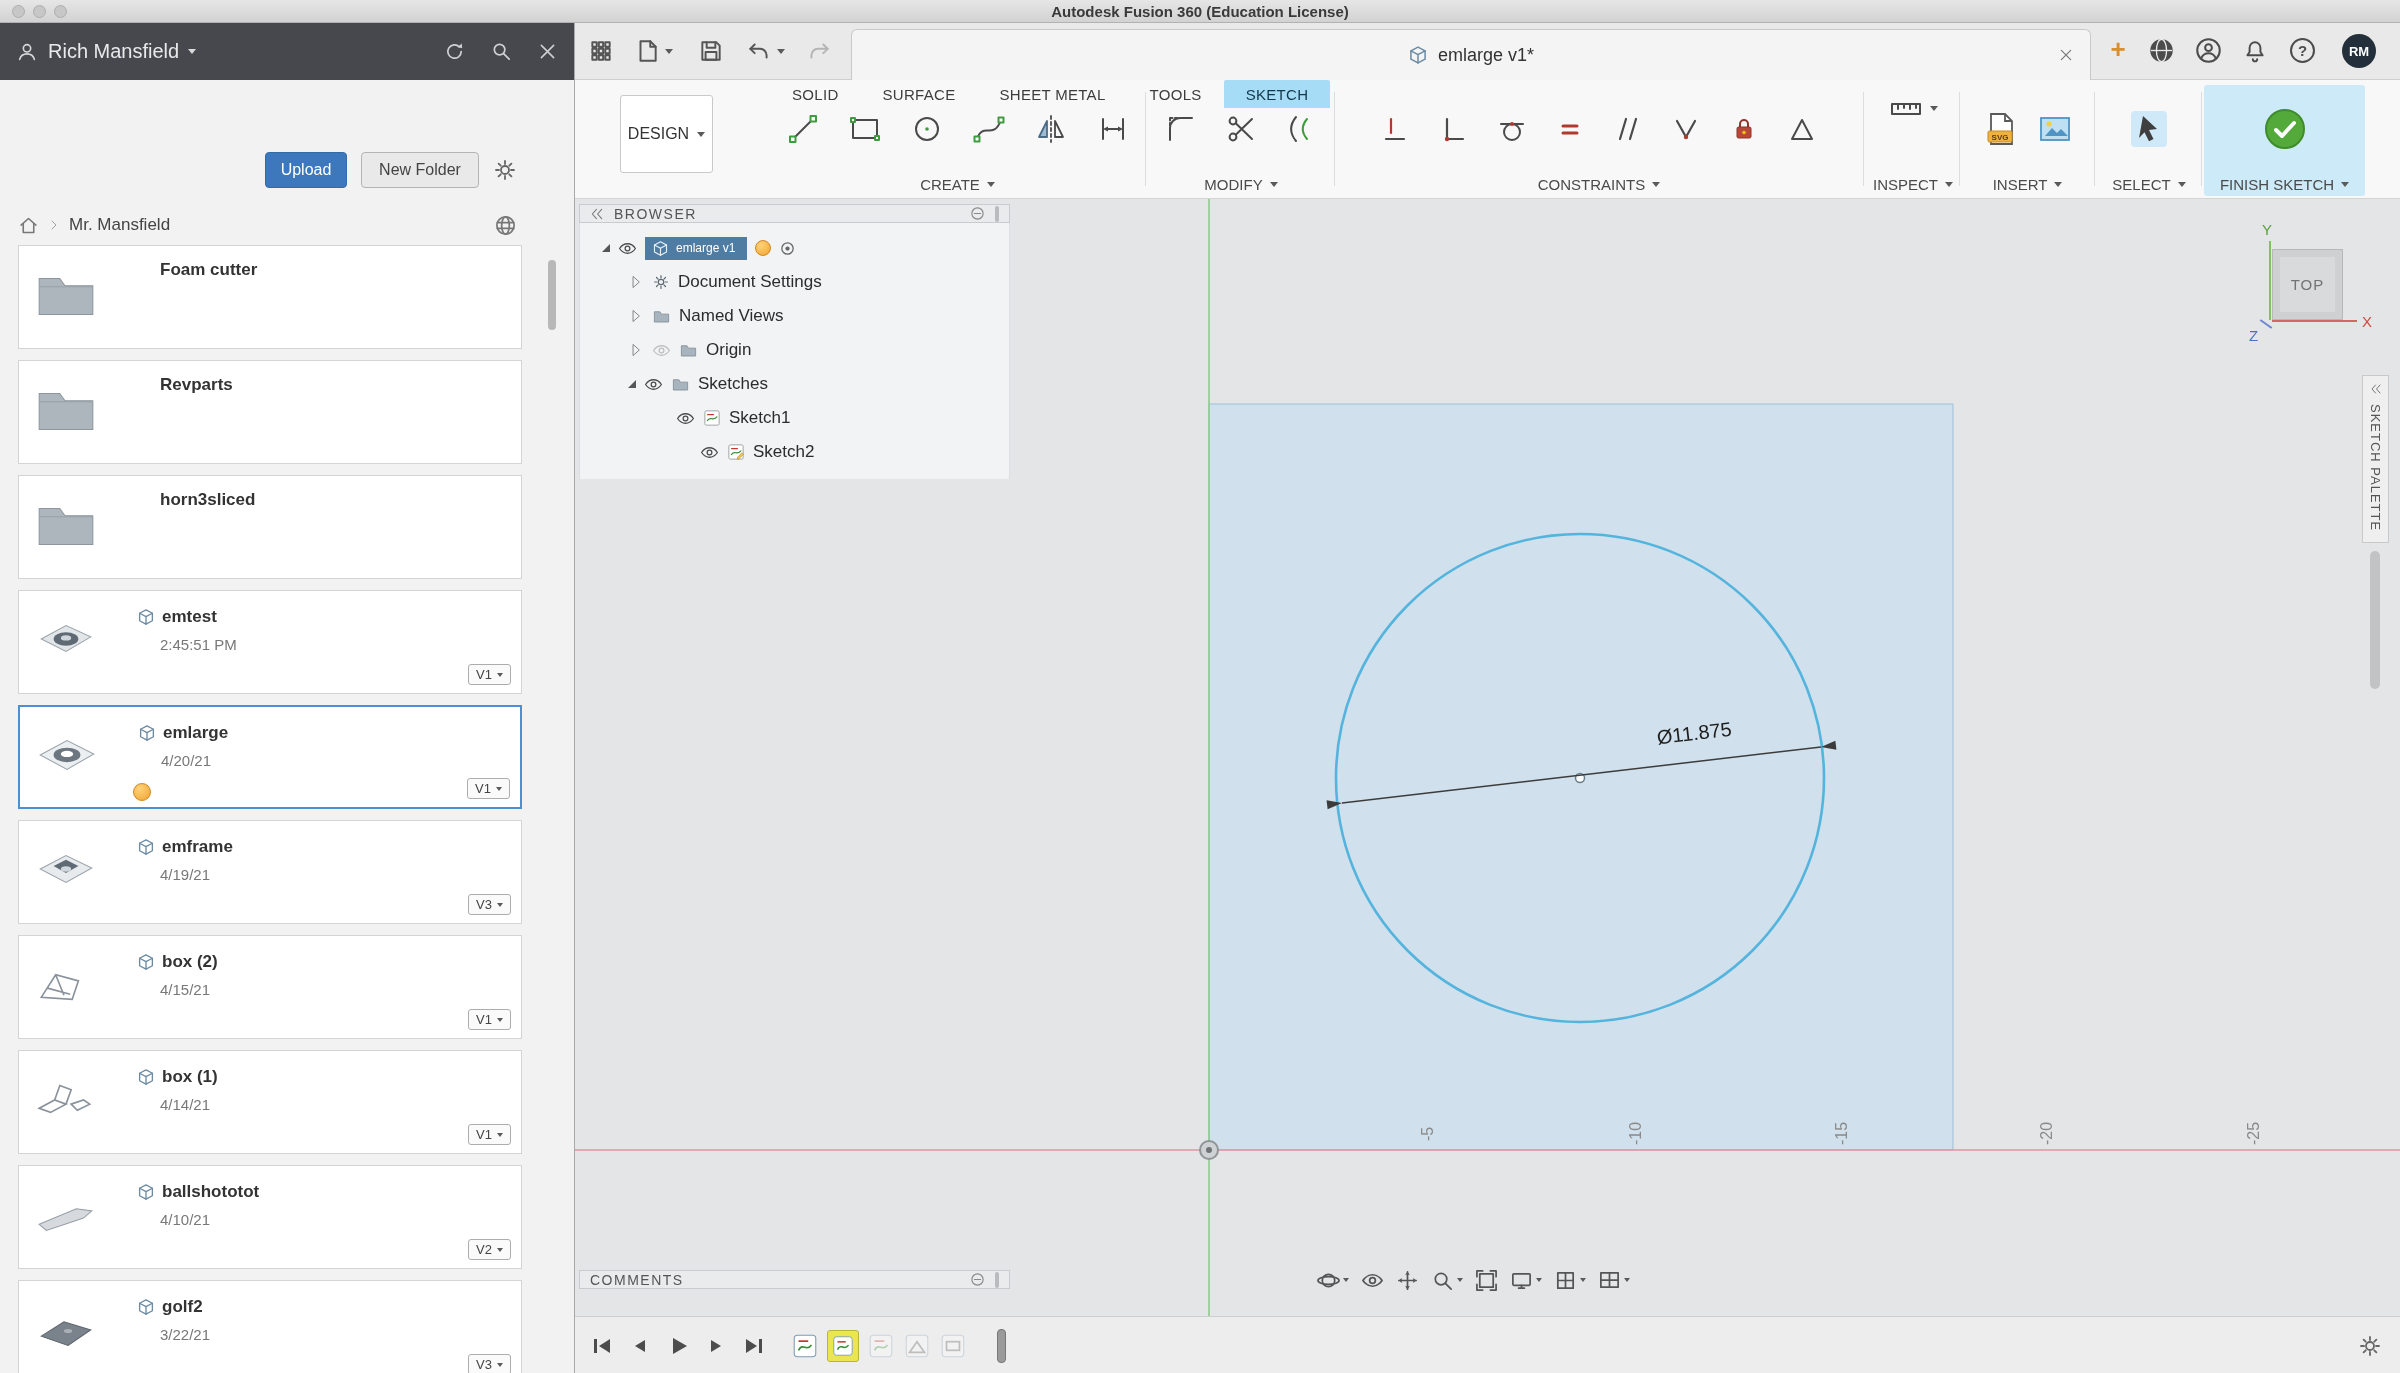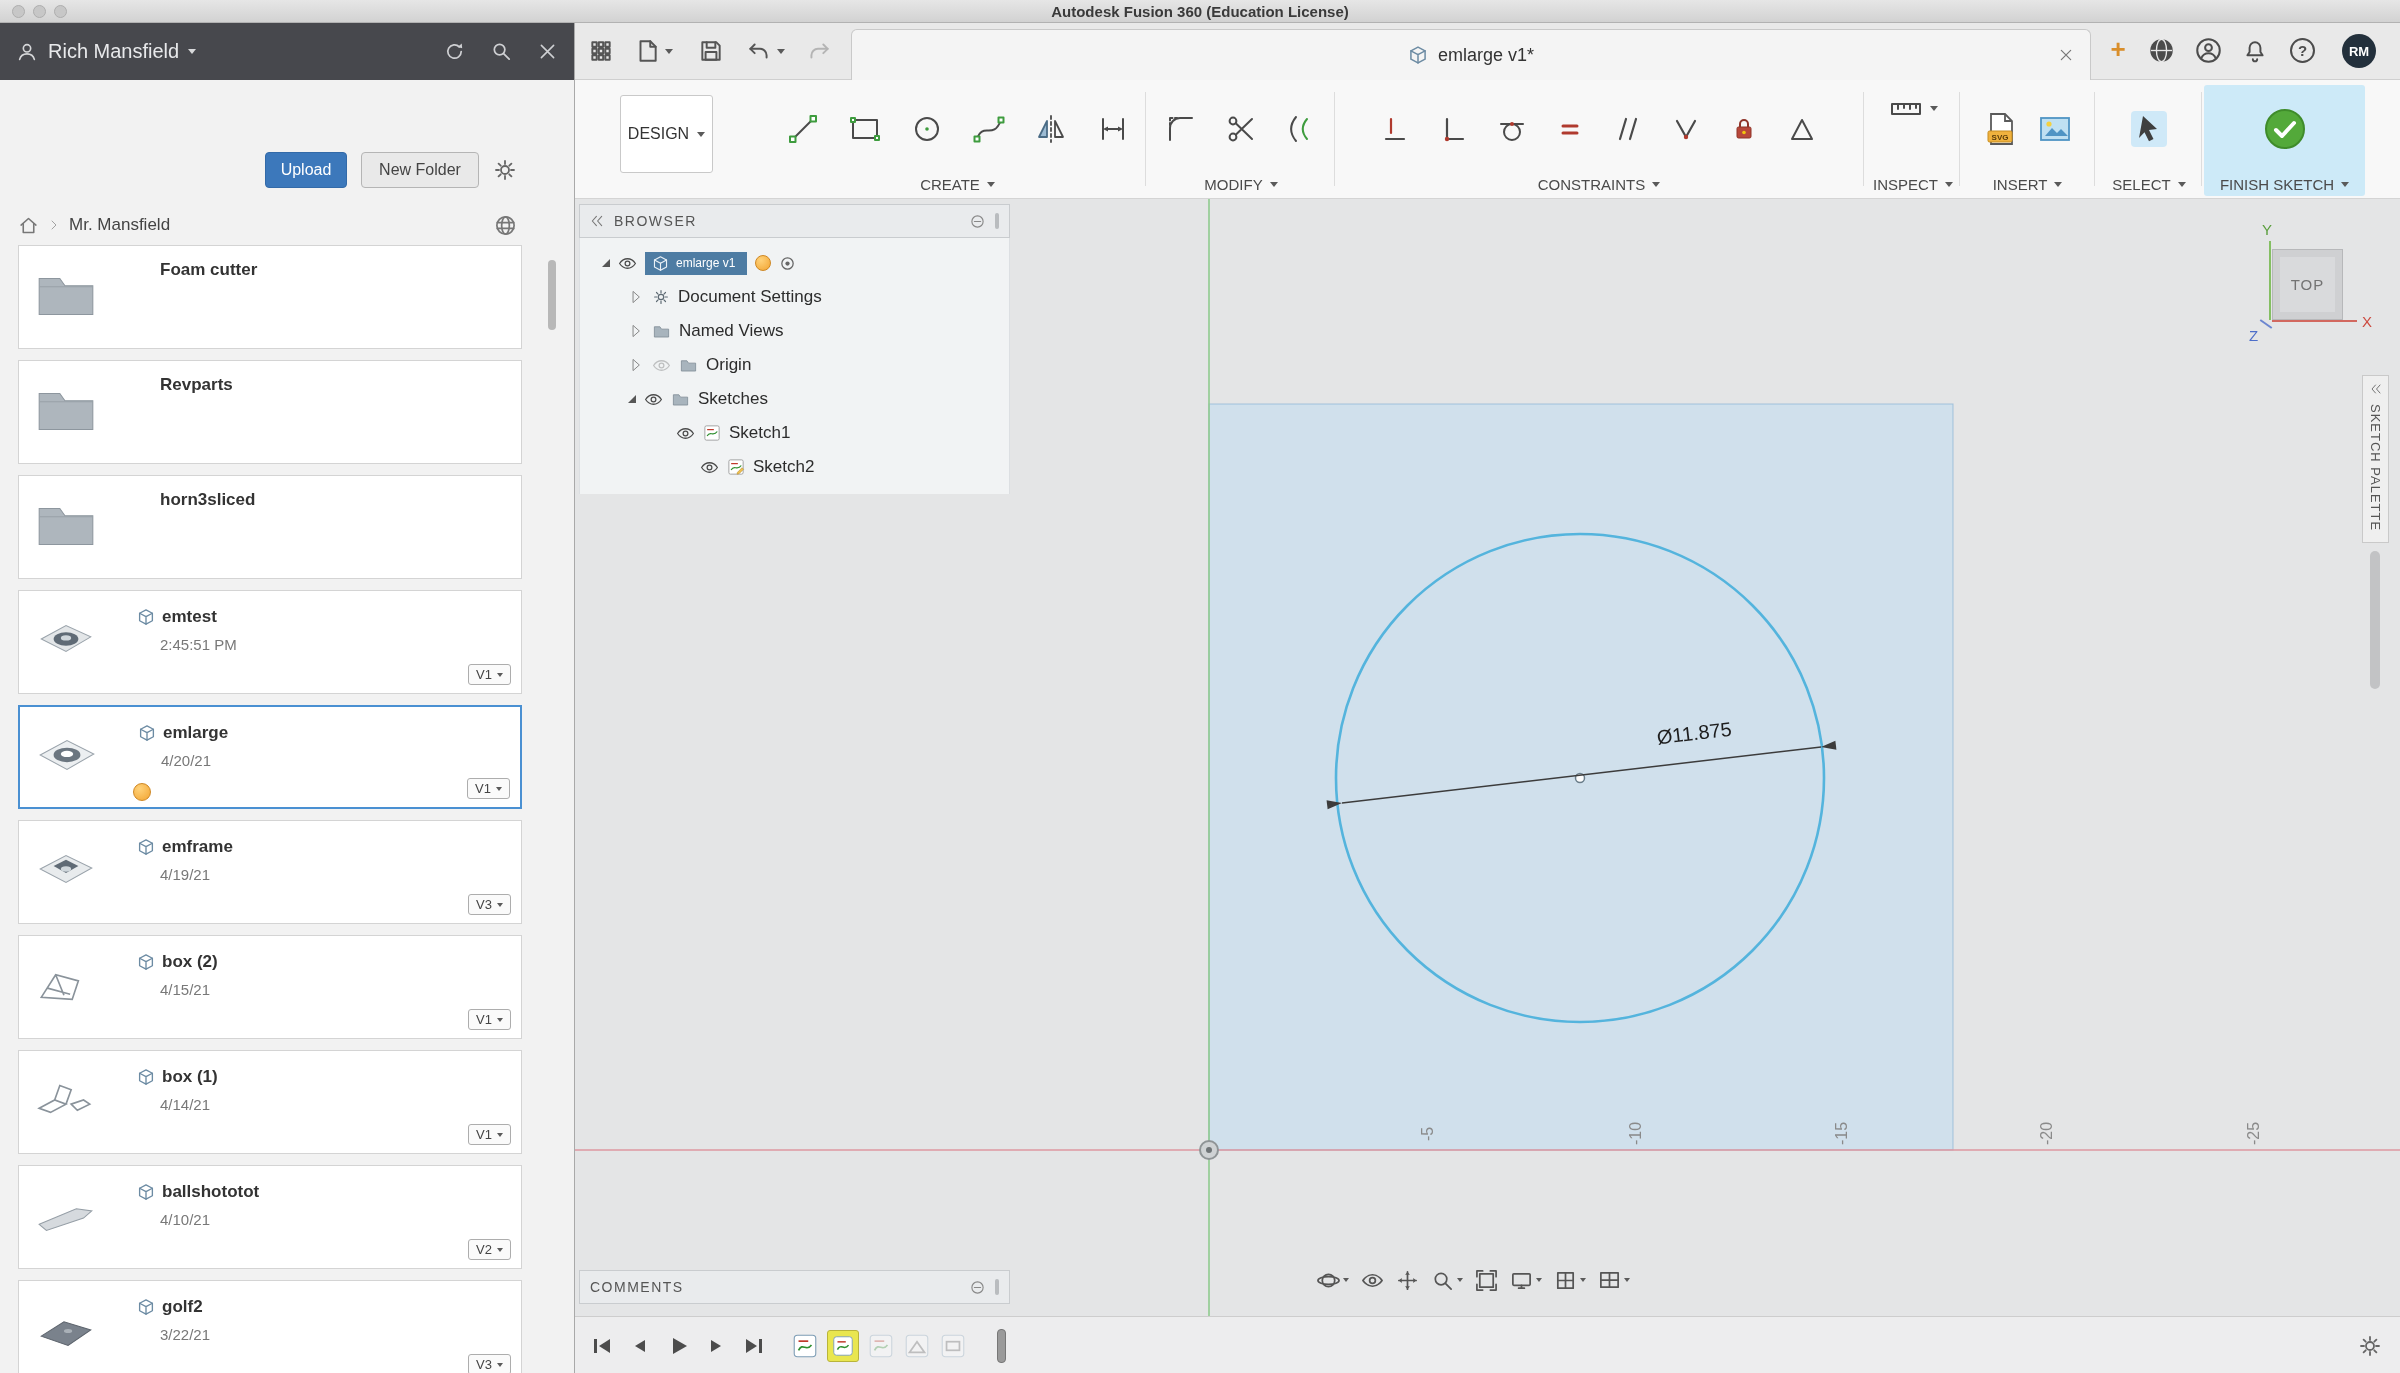--- a/index.html
+++ b/index.html
@@ -32,21 +32,21 @@
   .toolbar{left:0;top:0;width:1825px;height:57px;background:#e9e9e9;border-bottom:1px solid #cfcfcf;}
   .ribbon{left:0;top:57px;width:1825px;height:119px;background:#f8f8f8;border-bottom:1px solid #d4d4d4;}
   .rtab{padding:0 22px;height:28px;display:flex;align-items:center;font-size:15px;color:#3c3c3c;letter-spacing:.3px;}
   .rtab.active{background:#a6dcf5;color:#12384d;border-radius:2px 2px 0 0;}
   .rgroup{position:absolute;top:5px;height:111px;display:flex;flex-direction:column;}
   .ricons{flex:1;display:flex;align-items:center;justify-content:center;}
   .rlabel{height:24px;display:flex;align-items:center;justify-content:center;font-size:15px;color:#4a4a4a;gap:7px;}
   .rdiv{position:absolute;top:12px;height:94px;width:1px;background:#dddddd;}
   .canvas{left:0;top:176px;width:1825px;height:1117px;overflow:hidden;}
   
-  .panel-head{height:34px;background:rgba(233,235,237,0.96);border:1px solid #c9cccf;display:flex;align-items:center;gap:10px;padding:0 10px;font-size:14px;letter-spacing:1.5px;color:#555;}
+  .panel-head{height:19px;background:rgba(233,235,237,0.96);border:1px solid #c9cccf;display:flex;align-items:center;gap:10px;padding:0 10px;font-size:14px;letter-spacing:1.5px;color:#555;}
   .tree{background:rgba(244,246,248,0.8);padding:8px 0 10px 0;border-left:1px solid rgba(200,204,208,.5);border-right:1px solid rgba(200,204,208,.5);}
   .trow{height:34px;display:flex;align-items:center;gap:8px;font-size:17px;color:#2c2c2c;}
   .chip{background:#4e7ca3;color:#fff;display:flex;align-items:center;gap:7px;padding:3px 12px 3px 7px;}
   .tri-open{width:0;height:0;border-bottom:8px solid #565656;border-left:8px solid transparent;display:inline-block;}
   .handle{width:4px;height:16px;background:#b9bcbf;border-radius:2px;}
   
   .nav-ico{display:flex;align-items:center;gap:3px;}
   .timeline{left:0;top:1293px;width:1825px;height:57px;background:#ededee;border-top:1px solid #cdcdcd;}
   .pb{display:flex;align-items:center;justify-content:center;}
   .fticon{width:28px;height:28px;}
@@ -341,20 +341,27 @@
       </span>
       <span class="abs flex" style="left:1767px;top:11px;width:34px;height:34px;border-radius:50%;background:#23303c;color:#fff;font-size:13px;font-weight:bold;justify-content:center;">RM</span>
     </div>
 
     <div class="abs ribbon">
       <div class="abs flex" style="left:45px;top:15px;width:93px;height:78px;background:#fff;border:1px solid #c9c9c9;border-radius:3px;justify-content:center;gap:8px;font-size:16px;color:#333;">
         <span>DESIGN</span>
           <span class="cdn"></span>
       </div>
 
+      <div class="abs flex" style="left:195px;top:0;height:28px;">
+        <div class="rtab">SOLID</div>
+        <div class="rtab">SURFACE</div>
+        <div class="rtab">SHEET METAL</div>
+        <div class="rtab">TOOLS</div>
+        <div class="rtab active">SKETCH</div>
+      </div>
 
       <div class="rgroup" style="left:195px;width:375px;">
         <div class="ricons" style="gap:26px;">
           <svg class="s" width="36" height="36" viewBox="0 0 36 36" style="stroke-width:2;">
             <path d="M8 28 28 8"></path>
               <rect x="5" y="25.5" width="5.5" height="5.5" fill="#fff" stroke="#3e9c3e"></rect>
               <rect x="25.5" y="5" width="5.5" height="5.5" fill="#fff" stroke="#3e9c3e"></rect>
           </svg>
           <svg class="s" width="36" height="36" viewBox="0 0 36 36" style="stroke-width:2;">
             <rect x="6" y="9" width="24" height="18"></rect>

